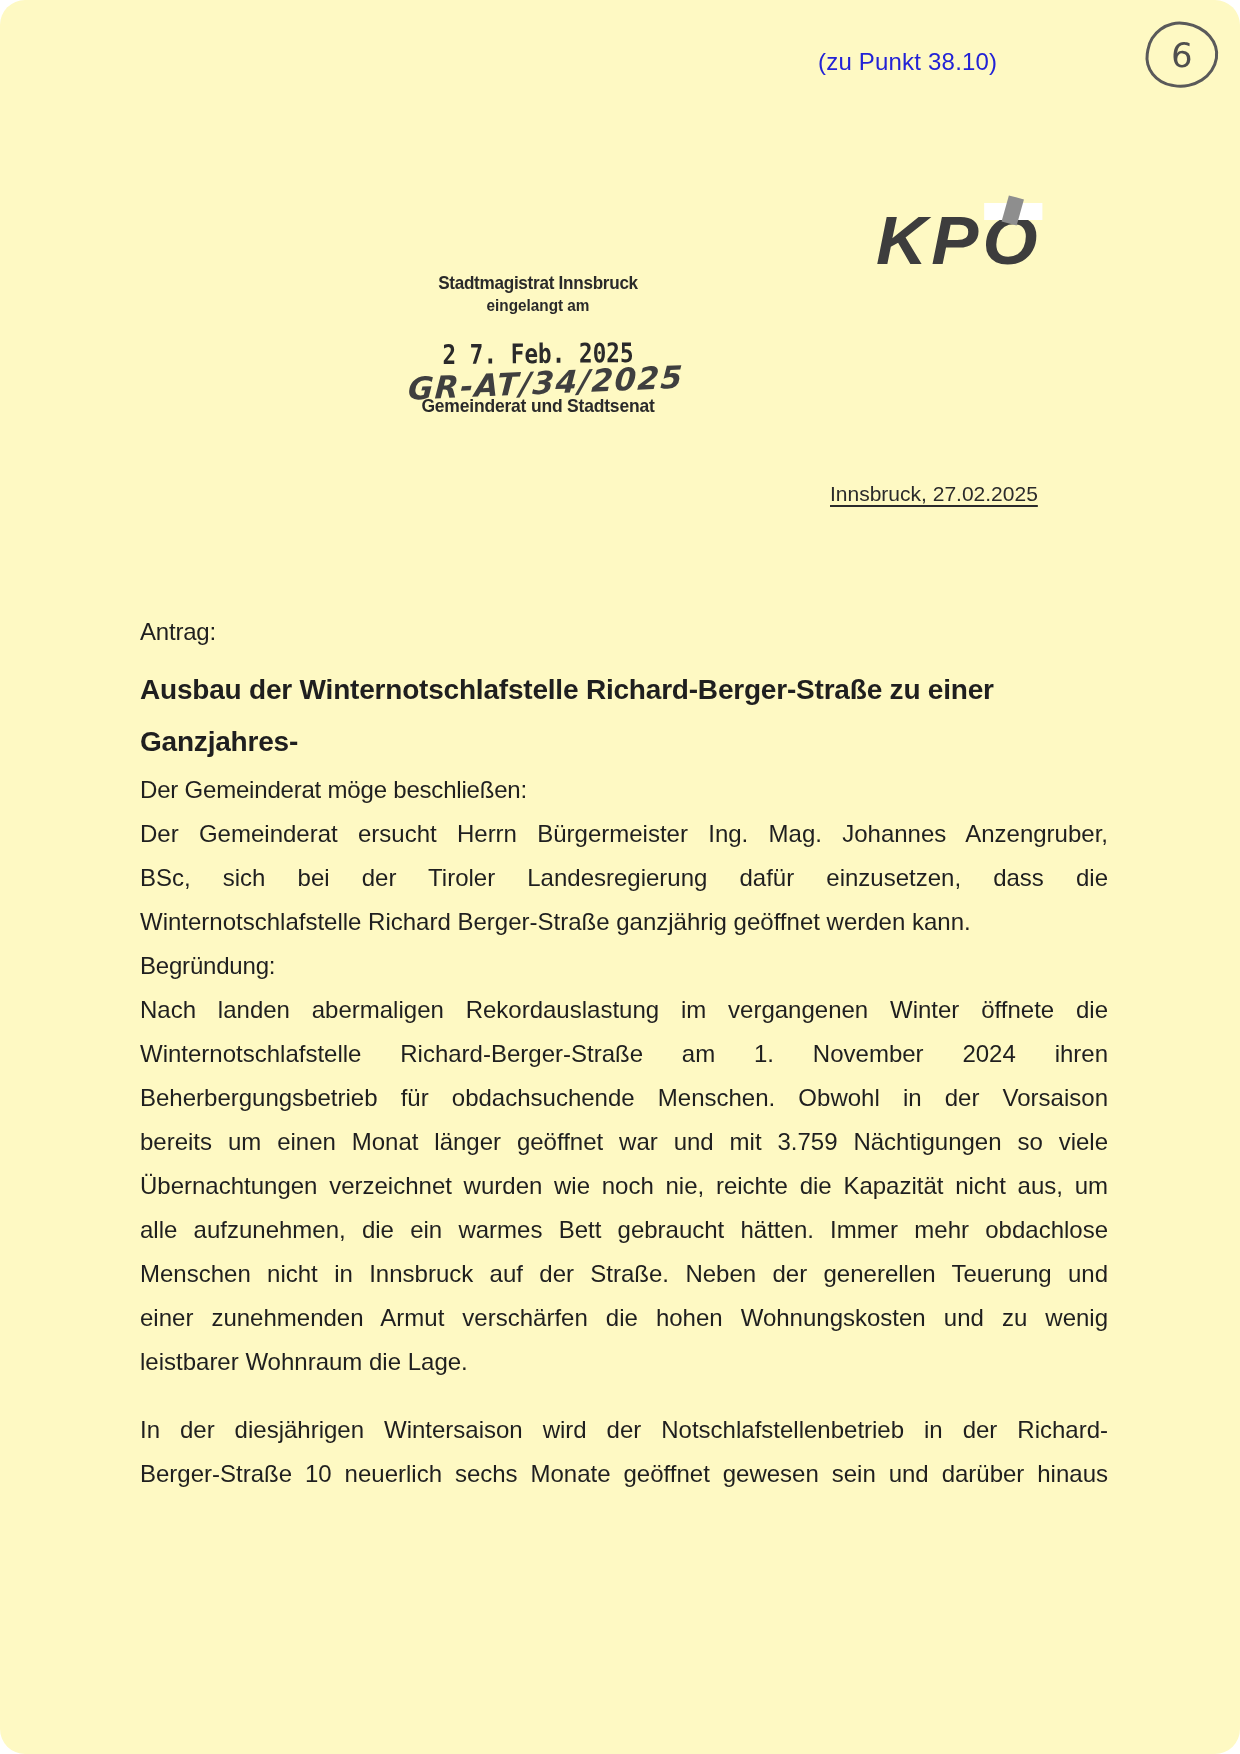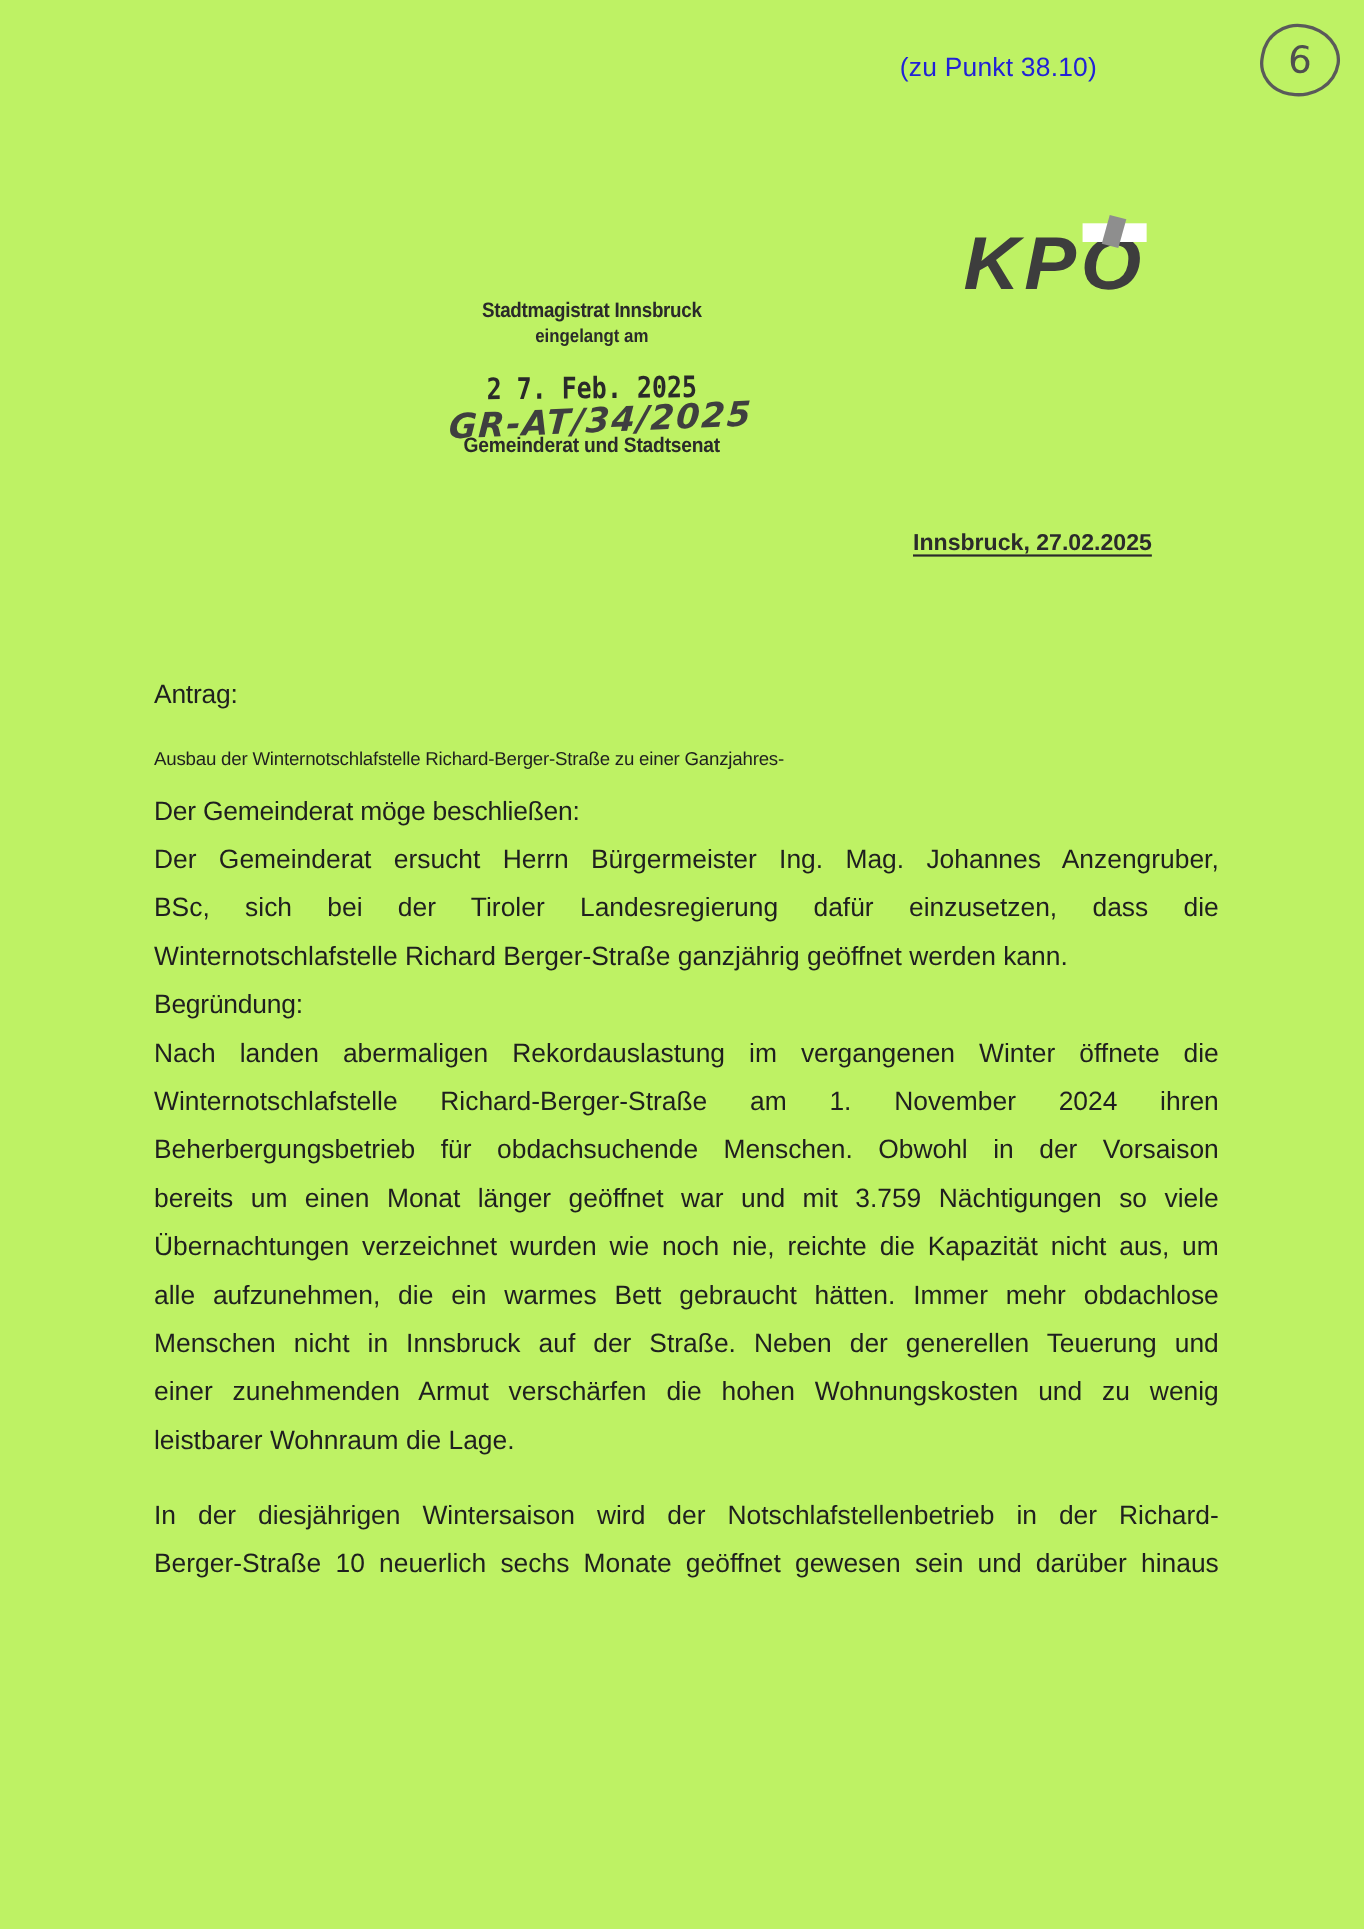--- a/index.html
+++ b/index.html
@@ -6,24 +6,25 @@
     --accent-blue:#2222d6;
     --ink:#1f1f1f;
     --logo-gray:#3d3d3d;
     --stamp-ink:#2a2a2a;
     --handwriting:#3f3f3f;
   }
   html,body{margin:0;padding:0;background:#ffffff;}
   .page{
     position:relative;
     width:1240px;height:1754px;
-    background:#bef264;
+    background:#fef9c3;
     font-family:"Liberation Sans", sans-serif;
     color:var(--ink);
     overflow:hidden;
+    border-radius:25px;
   }
   
   .ref-note{
     position:absolute;left:818px;top:48px;
     font-size:24px;color:var(--accent-blue);
     letter-spacing:0.2px;
   }
   
   .page-circle{
     position:absolute;left:1146px;top:22px;
@@ -89,33 +90,32 @@
     font-size:19px;font-weight:600;letter-spacing:-0.2px;
     transform:scaleX(0.92);transform-origin:center;
     white-space:nowrap;
   }
   
   .letter-date{
     position:absolute;left:830px;top:482px;
     font-size:21px;color:#2b2b2b;
     text-decoration:underline;
     text-underline-offset:4px;
-    font-weight:bold;
   }
   
   .content{
     position:absolute;left:140px;top:610px;width:968px;
   }
   .h-bold{
     font-weight:normal;font-size:24px;line-height:44px;
     letter-spacing:-0.2px;
   }
   .h-antrag{margin-bottom:10px;}
   .title-line{
-    font-weight:normal;font-size:17px;line-height:52px;
+    font-weight:bold;font-size:28px;line-height:52px;
     letter-spacing:-0.2px;
   }
   .h-res{}
   .h-just{}
   .para .line{
     font-size:24px;line-height:44px;
     text-align:justify;
   }
   .para .line.j{
     text-align:justify;

